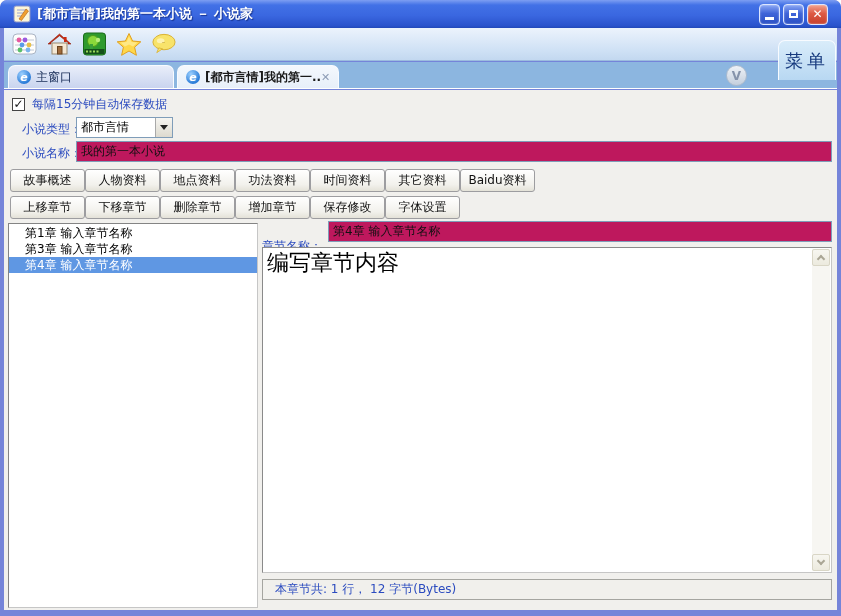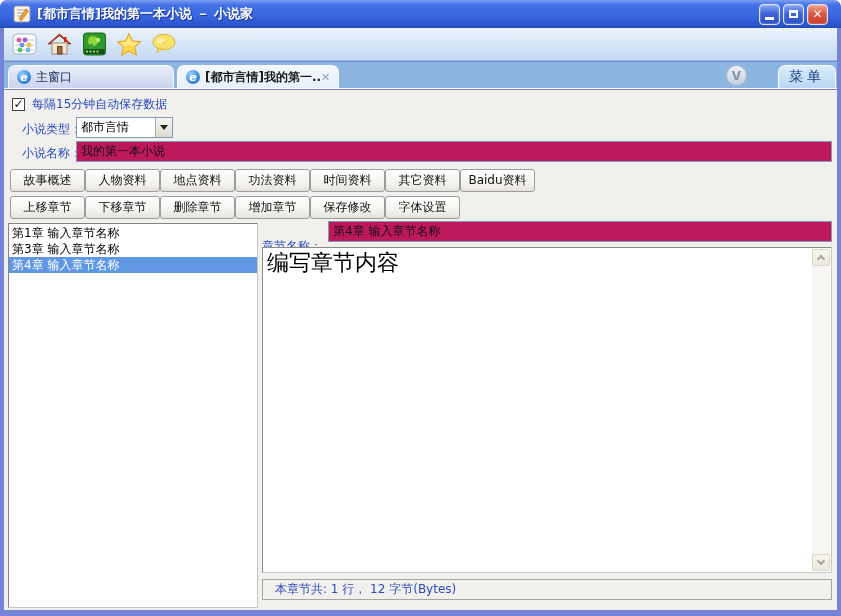--- a/index.html
+++ b/index.html
@@ -59,23 +59,23 @@
   .tab-label { margin-left:5px; }
   .tab-close { margin-left:auto; color:#8d9cb5; font-size:11px; font-weight:normal; cursor:pointer; }
   .ie-icon { width:14px; height:14px; border-radius:50%; background:radial-gradient(circle at 35% 30%, #9cd0ff, #2a7cd8 70%); color:#fff; font-size:11px; font-weight:bold; font-style:italic; display:flex; align-items:center; justify-content:center; line-height:1; flex:0 0 auto; }
   .v-btn {
     position:absolute; right:90px; top:3px; width:21px; height:21px; border-radius:50%;
     background:linear-gradient(#eef2f7, #c4cfdd); border:1px solid #aebccd;
     color:#8593aa; font-weight:bold; font-size:12px;
     display:flex; align-items:center; justify-content:center; cursor:pointer;
   }
   .menu-tab {
-    position:absolute; right:1px; bottom:0; width:58px; height:23px;
+    position:absolute; right:1px; bottom:8px; width:58px; height:40px;
     background:linear-gradient(#d9ecfa, #b8d8f2); border:1px solid #f8fbff; border-bottom:none;
-    border-radius:7px 7px 0 0; color:#173a7e; font-size:14px; letter-spacing:4px;
+    border-radius:7px 7px 0 0; color:#173a7e; font-size:18px; letter-spacing:4px;
     display:flex; align-items:center; justify-content:center; cursor:pointer;
   }
 
   
   .content {
     position:absolute; top:90px; left:4px; right:4px; bottom:6px;
     background:#f1f0ed;
   }
   .blue-label { color:#2b4bbf; }
 
@@ -116,21 +116,21 @@
     border:1px solid #9d9da0; border-radius:3px; font-size:12px; color:#111;
     display:flex; align-items:center; justify-content:center; cursor:pointer;
     font-family:inherit;
   }
 
   .chapter-list {
     position:absolute; left:4px; top:133px; width:250px; height:385px;
     background:#fff; border:1px solid #848484; border-right-color:#c6c6c6; border-bottom-color:#c6c6c6;
     overflow:hidden; padding-top:1px;
   }
-  .chapter-item { height:16px; line-height:16px; padding-left:3px; white-space:nowrap; cursor:pointer; color:#000; }
+  .chapter-item { height:16px; line-height:16px; padding-left:16px; white-space:nowrap; cursor:pointer; color:#000; }
   .chapter-item.selected { background:#5f97e3; color:#fff; }
 
   .chname-label { position:absolute; left:258px; top:136px;margin-top:12px; }
   .chname-input { position:absolute; left:324px; top:131px; width:504px; }
 
   .editor {
     position:absolute; left:258px; top:157px; width:570px; height:326px;
     background:#fff; border:1px solid #8a8a8a; border-right-color:#c6c6c6; border-bottom-color:#c6c6c6;
   }
   .editor-text { position:absolute; left:4px; top:1px; right:22px; font-size:22px; color:#000; cursor:text; line-height:1.3; }

